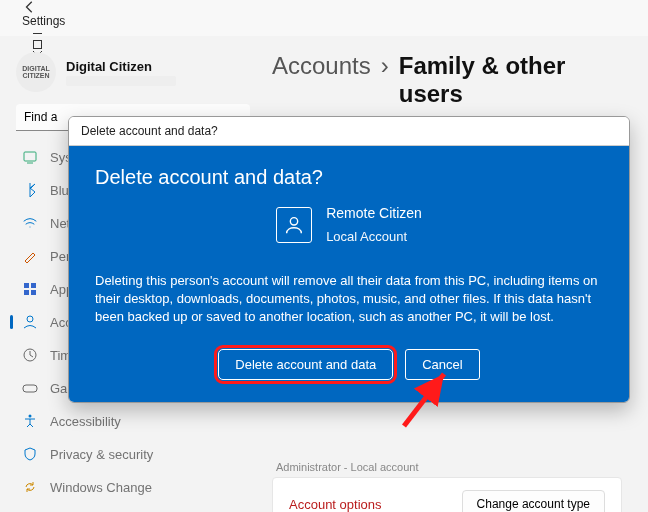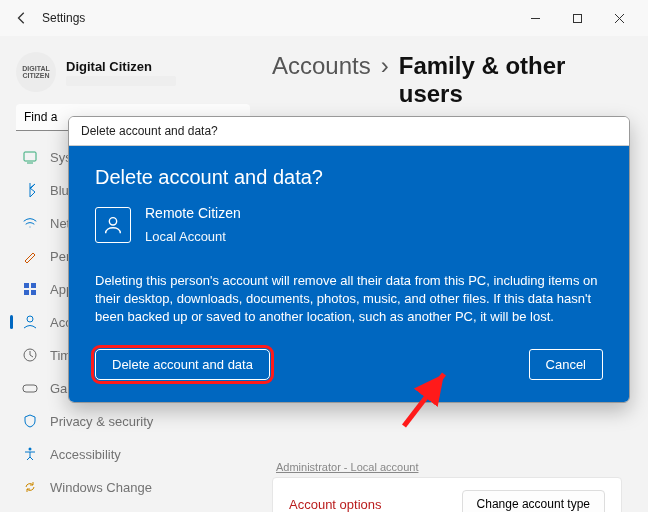--- a/index.html
+++ b/index.html
@@ -1,18 +1,18 @@
 <!DOCTYPE html>
 <html><head>
 <meta charset="utf-8">
 <style>
   * { box-sizing: border-box; margin: 0; padding: 0; font-family: "Segoe UI", sans-serif; }
   body { width: 648px; height: 512px; background: #f3f3f3; overflow: hidden; position: relative; }
 
-  .titlebar { height: 36px; display: flex; align-items: center; padding: 0 8px; background: #f8f8f8; }
+  .titlebar { height: 36px; display: flex; align-items: flex-start; padding: 0 16px; background: #f8f8f8; flex-direction: column; }
   .titlebar .back { width: 28px; height: 28px; display: flex; align-items: center; justify-content: center; }
   .titlebar .title { font-size: 12px; margin-left: 6px; color: #222; }
   .titlebar .spacer { flex: 1; }
   .win-btn { width: 42px; height: 28px; display: flex; align-items: center; justify-content: center; color: #222; }
 
   .content { display: flex; height: calc(100% - 36px); }
 
   .sidebar { width: 260px; padding: 10px 0 10px 6px; display: flex; flex-direction: column; gap: 2px; overflow: hidden; }
   .profile { display: flex; align-items: center; gap: 10px; padding: 6px 10px; }
   .avatar { width: 40px; height: 40px; border-radius: 50%; background: #ececec; display: flex; align-items: center; justify-content: center; font-size: 7px; font-weight: 700; color: #555; text-align: center; line-height: 1; }
@@ -35,35 +35,35 @@
   .card-row { background: #fff; border: 1px solid #e6e6e6; border-radius: 4px; display: flex; align-items: center; justify-content: space-between; padding: 12px 16px; margin-bottom: 6px; }
   .card-label { font-size: 13px; color: #b91c1c; }
   .card-btn { background: #fdfdfd; border: 1px solid #ddd; border-radius: 4px; padding: 6px 14px; font-size: 12px; cursor: pointer; }
   .blue-stub { background: #0067c0; width: 12px; height: 34px; border-radius: 3px 0 0 3px; }
 
   
   .modal-wrap { position: absolute; left: 68px; right: 18px; top: 116px; border: 1px solid #999; border-radius: 6px; overflow: hidden; box-shadow: 0 8px 20px rgba(0,0,0,0.25); }
   .modal-title { background: #fff; padding: 7px 12px; font-size: 12px; color: #222; border-bottom: 1px solid #ccc; }
   .modal-body { background: #0067c0; color: #fff; padding: 20px 26px 22px; }
   .modal-heading { font-size: 20px; font-weight: 400; margin-bottom: 16px; }
-  .modal-user { display: flex; align-items: center; gap: 14px; margin-bottom: 16px; }
+  .modal-user { display: flex; align-items: center; gap: 14px; margin-bottom: 16px; justify-content: center; }
   .modal-avatar { width: 36px; height: 36px; border: 1px solid #fff; border-radius: 3px; display: flex; align-items: center; justify-content: center; }
   .modal-user-name { font-size: 14px; }
   .modal-user-type { font-size: 13px; opacity: 0.95; margin-top: 8px; }
   .modal-desc { font-size: 13px; line-height: 1.4; margin-bottom: 22px; margin-top: 28px; }
-  .modal-actions { display: flex; gap: 12px; justify-content: space-between; }
+  .modal-actions { display: flex; gap: 12px; justify-content: center; }
   .modal-btn { border: 1px solid #fff; background: transparent; color: #fff; padding: 7px 16px; font-size: 13px; border-radius: 3px; cursor: pointer; }
   .modal-btn.primary { outline: 3px solid #ff1a1a; outline-offset: 1px; border-radius: 5px; }
 
   
   .arrow { position: absolute; left: 392px; top: 364px; pointer-events: none; }
 
   
   .account-rows { margin-top: 190px; }
-  .meta-line { font-size: 11px; color: #888; padding: 0 4px 4px; text-decoration: underline; }
+  .meta-line { font-size: 11px; color: #888; padding: 0 4px 4px; }
 </style>
 </head>
 <body>
 
 <div class="titlebar">
   <div class="back">
     <svg width="14" height="14" viewBox="0 0 16 16">
         <path d="M10 2 4 8l6 6" stroke="#333" stroke-width="1.5" fill="none"></path>
       </svg>
   </div>
@@ -167,33 +167,33 @@
           <span class="nav-icon">
             <svg width="16" height="16" viewBox="0 0 16 16">
               <rect x="1" y="5" width="14" height="7" rx="3" stroke="#666" fill="none"></rect>
             </svg>
           </span>
           <span>Gaming</span>
         </div>
         <div class="nav-item">
           <span class="nav-icon">
             <svg width="16" height="16" viewBox="0 0 16 16">
-              <path d="M8 2l5 2v4c0 3-2 5-5 6-3-1-5-3-5-6V4z" stroke="#07c" fill="none"></path>
-            </svg>
-          </span>
-          <span>Privacy &amp; security</span>
-        </div>
-        <div class="nav-item">
-          <span class="nav-icon">
-            <svg width="16" height="16" viewBox="0 0 16 16">
               <circle cx="8" cy="3" r="1.5" fill="#07c"></circle>
               <path d="M3 6h10M8 6v5M5 14l3-3 3 3" stroke="#07c" fill="none"></path>
             </svg>
           </span>
           <span>Accessibility</span>
+        </div>
+        <div class="nav-item">
+          <span class="nav-icon">
+            <svg width="16" height="16" viewBox="0 0 16 16">
+              <path d="M8 2l5 2v4c0 3-2 5-5 6-3-1-5-3-5-6V4z" stroke="#07c" fill="none"></path>
+            </svg>
+          </span>
+          <span>Privacy &amp; security</span>
         </div>
         <div class="nav-item">
           <span class="nav-icon">
             <svg width="16" height="16" viewBox="0 0 16 16">
               <path d="M4 8a4 4 0 0 1 7-2M12 8a4 4 0 0 1-7 2" stroke="#c80" fill="none"></path>
               <path d="M11 3v3h-3M5 13v-3h3" stroke="#c80" fill="none"></path>
             </svg>
           </span>
           <span>Windows Change</span>
         </div>

